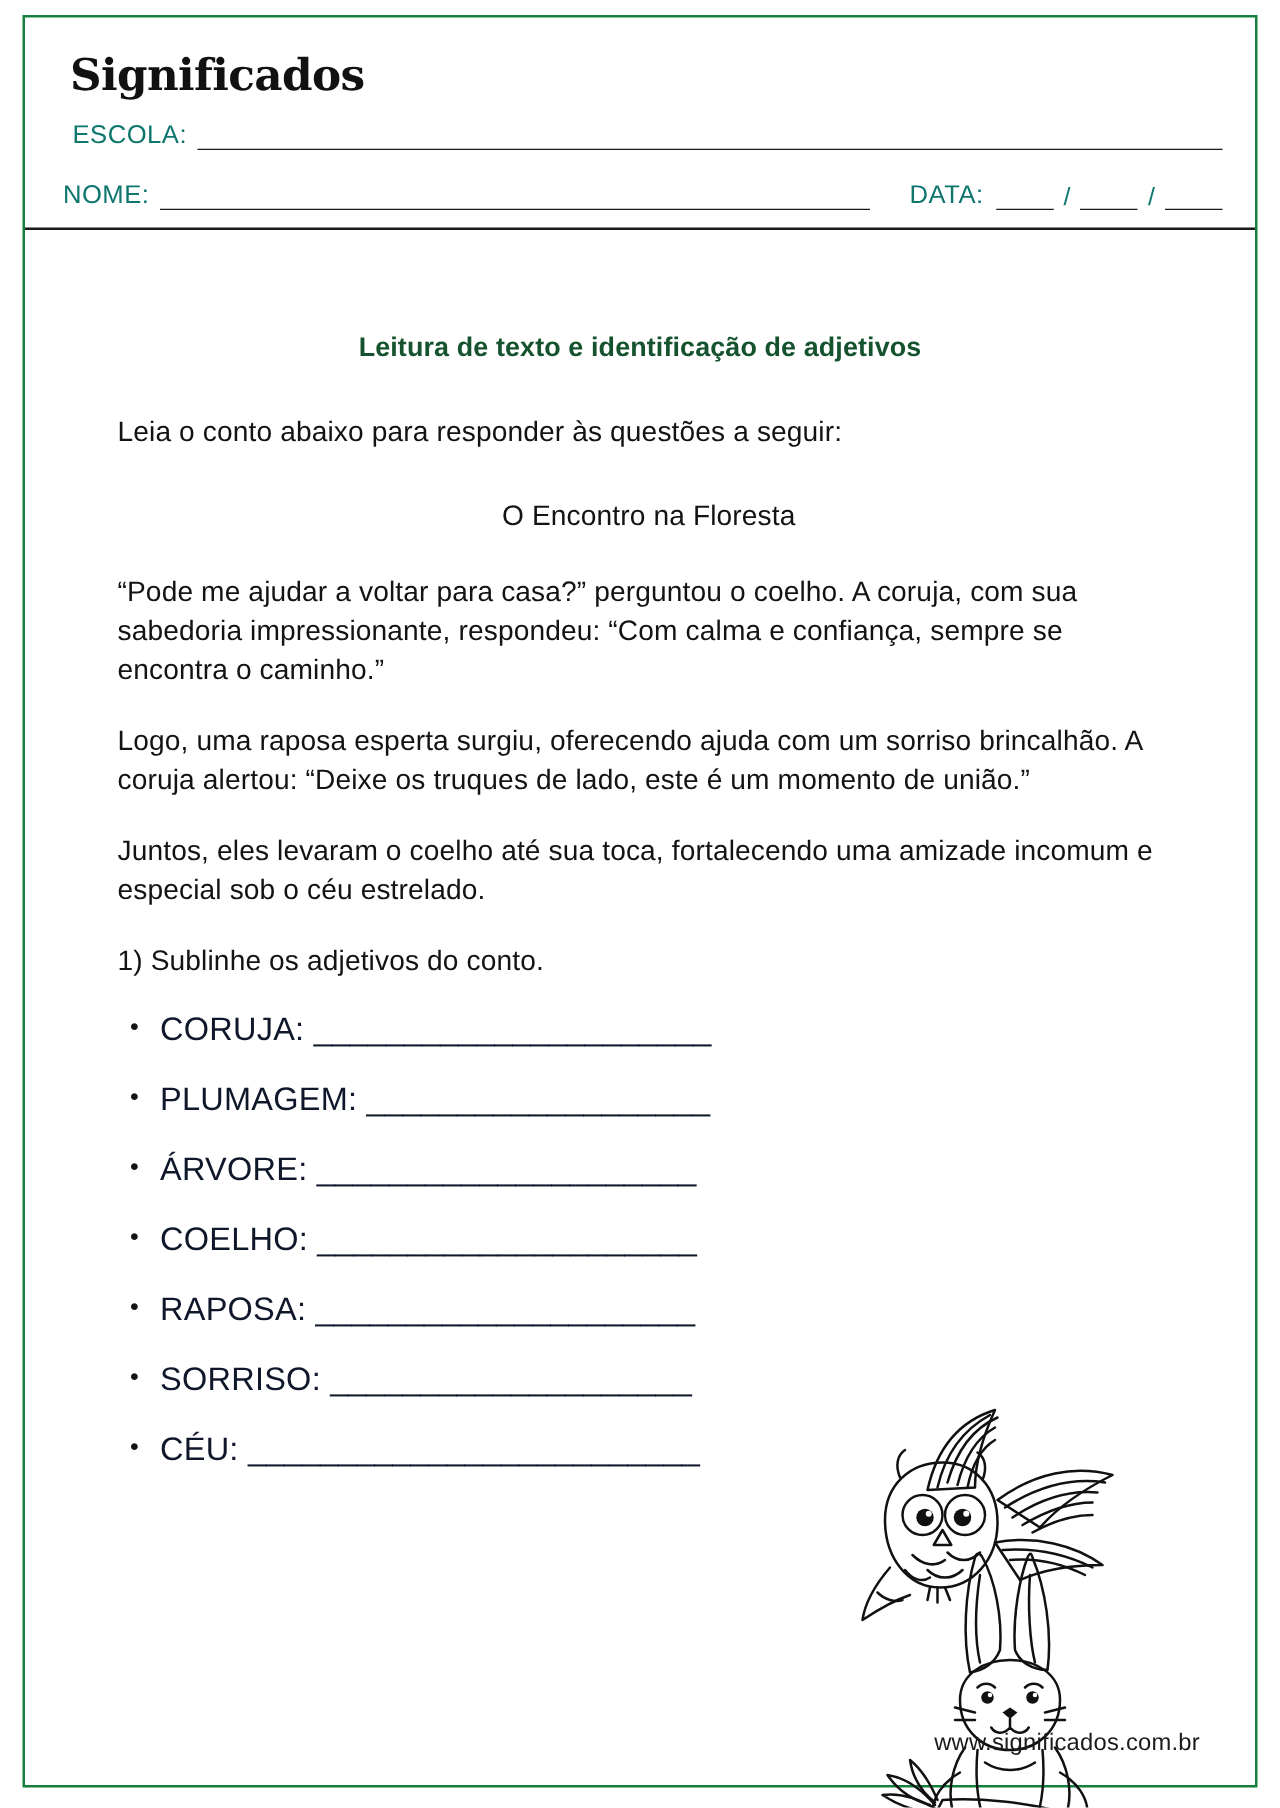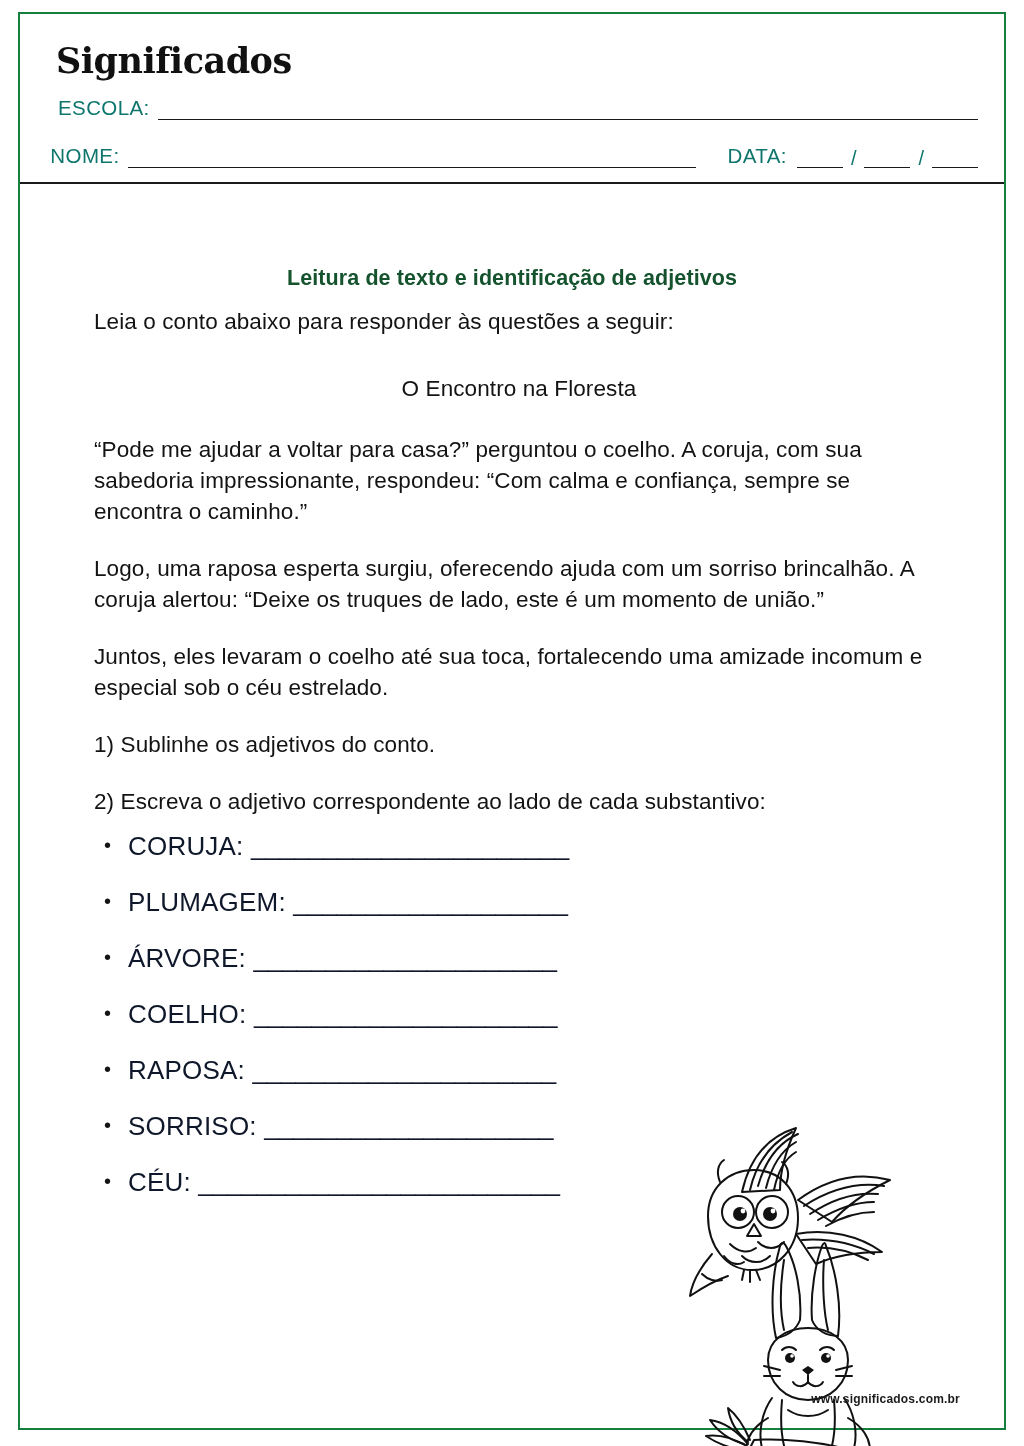--- a/index.html
+++ b/index.html
@@ -122,21 +122,21 @@
     font-size: 22.5px;
     line-height: 31px;
     margin: 0 0 26px 0;
     color: #131313;
     letter-spacing: 0.1px;
   }
   .p-center {
     text-align: center;
     margin-bottom: 26px;
   }
-  .p-intro { margin-bottom: 36px; }
+  .p-intro { margin-bottom: 36px; margin-top: 24px; }
   .story-title { margin-bottom: 30px; }
   .q { margin-bottom: 26px; }
   .q-2 { margin-bottom: 16px; }
   ul.answers {
     list-style: none;
     margin: 0;
     padding: 0;
   }
   ul.answers li {
     position: relative;
@@ -164,24 +164,23 @@
     position: absolute;
     right: 48px;
     top: 930px;
     width: 320px;
     height: 400px;
   }
   .credit {
     position: absolute;
     right: 44px;
     bottom: 22px;
-    font-size: 12px;
+    font-size: 19px;
     color: #1a1a1a;
     letter-spacing: 0.2px;
-    font-weight: bold;
   }
 </style>
 </head>
 <body>
 
 <div class="page">
   <div class="sheet">
 
     <div class="header">
       <div class="brand">Significados</div>
@@ -210,21 +209,20 @@
 
       <div class="content">
         <p class="p p-intro">Leia o conto abaixo para responder às questões a seguir:</p>
         <p class="p p-center story-title">O Encontro na Floresta</p>
 
         <p class="p">“Pode me ajudar a voltar para casa?” perguntou o coelho. A coruja, com sua sabedoria impressionante, respondeu: “Com calma e confiança, sempre se encontra o caminho.”</p>
         <p class="p">Logo, uma raposa esperta surgiu, oferecendo ajuda com um sorriso brincalhão. A coruja alertou: “Deixe os truques de lado, este é um momento de união.”</p>
         <p class="p">Juntos, eles levaram o coelho até sua toca, fortalecendo uma amizade incomum e especial sob o céu estrelado.</p>
 
         <p class="p q">1) Sublinhe os adjetivos do conto.</p>
-        <p class="p q-2">2) Escreva o adjetivo correspondente ao lado de cada substantivo:</p>
 
         <ul class="answers">
           <li>
             <span>CORUJA:</span>
             <span class="blank">______________________</span>
           </li>
           <li>
             <span>PLUMAGEM:</span>
             <span class="blank">___________________</span>
           </li>

